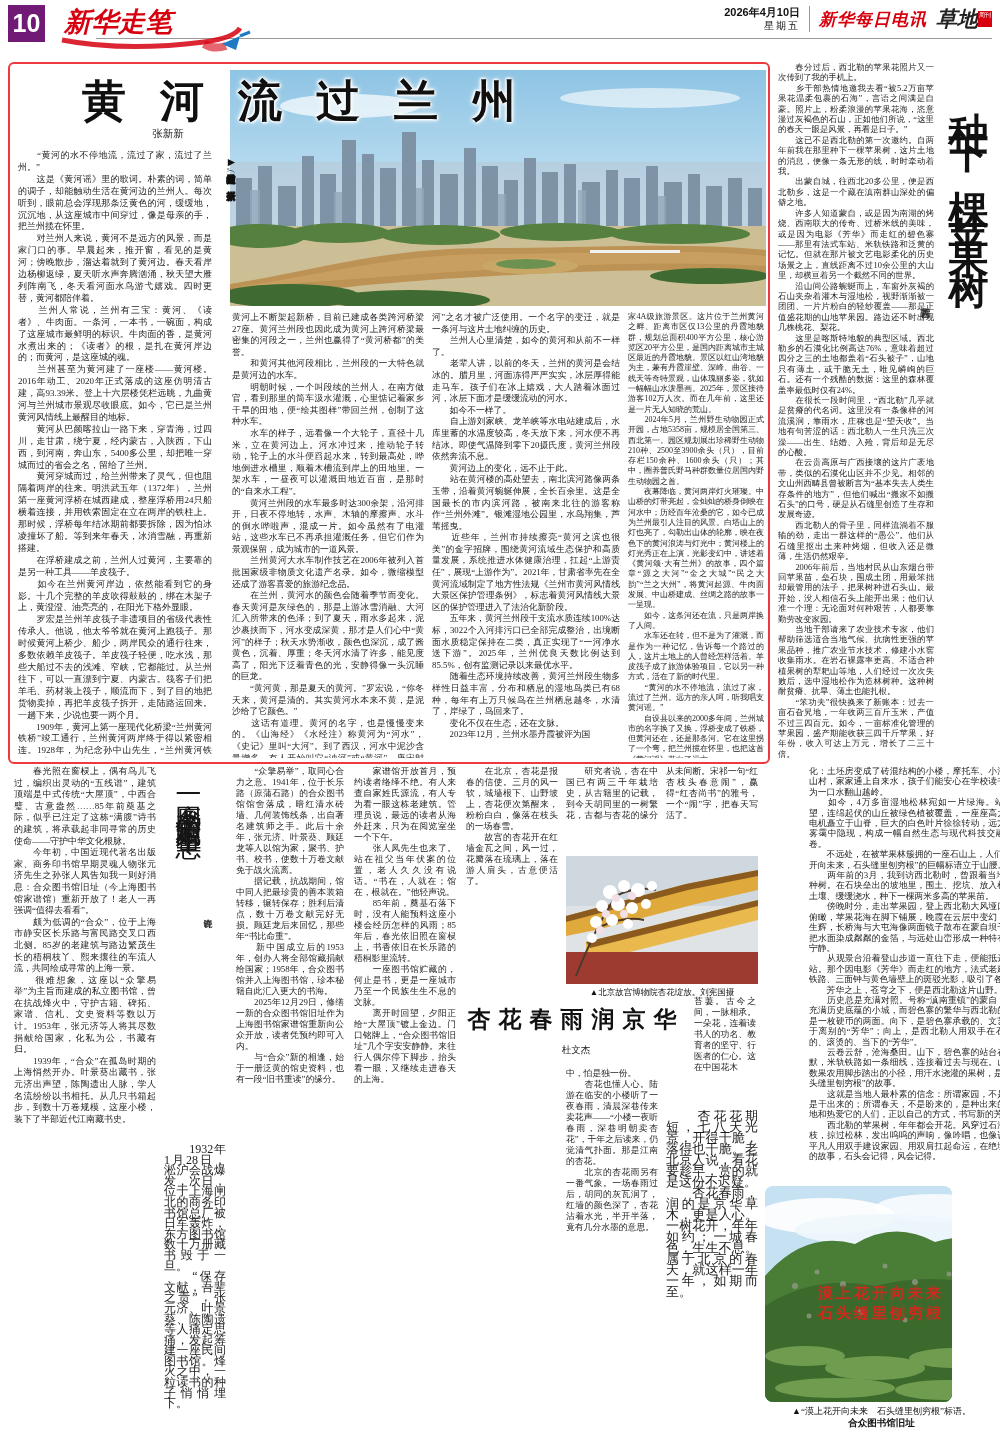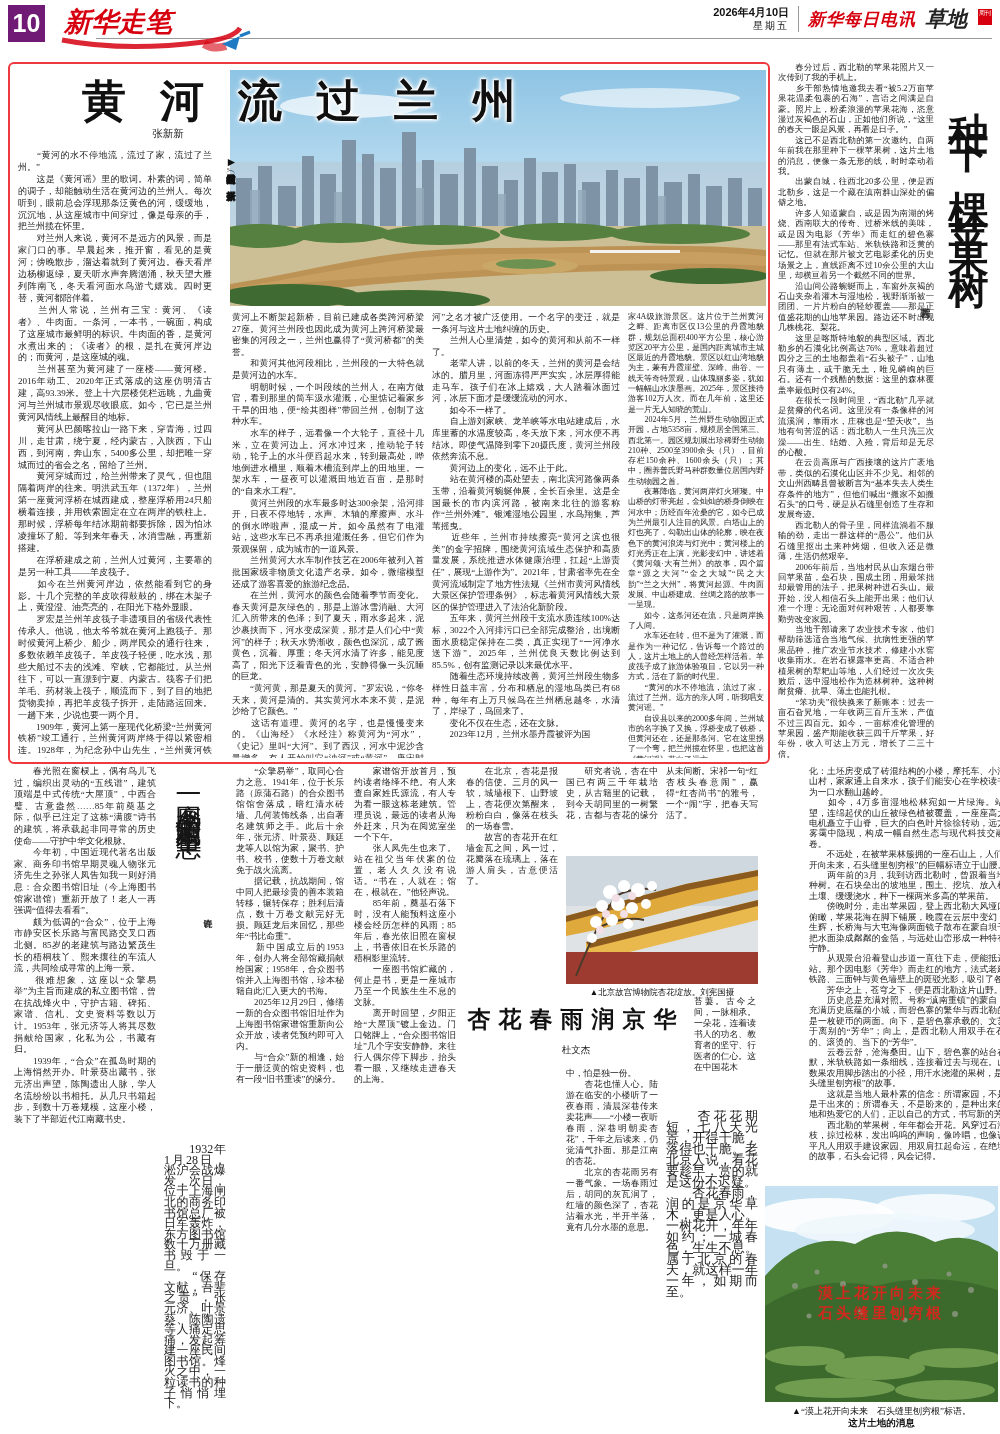--- a/index.html
+++ b/index.html
@@ -10,21 +10,21 @@
           font-family:"Liberation Sans",sans-serif;font-weight:bold;font-size:25px;display:flex;
           align-items:center;justify-content:center;}
   .masthead{position:absolute;left:54px;top:0px;width:210px;height:54px;}
   .hairline{position:absolute;left:96px;top:38px;width:896px;height:1px;background:#9a9a9a;}
   .hdr-right{position:absolute;right:8px;top:6px;display:flex;align-items:center;gap:9px;}
   .hdr-date{text-align:right;font-family:"Liberation Sans",sans-serif;line-height:1.25;}
   .hdr-date .d1{font-size:11px;font-weight:bold;color:#111;margin-left:27px;}
   .hdr-date .d2{font-size:10px;color:#111;letter-spacing:2px;}
   .hdr-sep{width:1px;height:26px;background:#999;}
   .paper-name{color:#d6000f;font-weight:bold;font-style:italic;font-size:17px;letter-spacing:1px;}
-  .supp{display:flex;align-items:flex-start;gap:11px;}
+  .supp{display:flex;align-items:center;gap:0;}
   .supp-name{font-size:21px;font-weight:bold;font-style:italic;color:#222;line-height:1;}
   .supp-tag{background:#d6000f;color:#fff;font-size:6px;width:14px;height:14px;line-height:7px;
             text-align:center;padding:1px 0;font-family:"Liberation Sans",sans-serif;}
   
   .redbox{position:absolute;left:8px;top:62px;width:758px;height:698px;border:2.5px solid #ee3a3e;
           border-radius:6px;background:#fff;}
   .main-photo{position:absolute;left:230px;top:70px;width:536px;height:236px;overflow:hidden;}
   .main-headline{position:absolute;left:82px;top:72px;width:640px;font-size:44px;font-weight:bold;
           letter-spacing:34px;color:#101010;white-space:nowrap;z-index:5;
           text-shadow:0 0 2px #fff,0 0 4px #fff,0 0 6px #fff,1px 1px 2px #fff,-1px -1px 2px #fff;}
@@ -37,21 +37,21 @@
   .c1{left:18px;top:150px;width:194px;height:608px;font-size:9px;line-height:11.9px;}
   .c2{left:232px;top:312px;width:192px;height:446px;font-size:8.8px;line-height:11.6px;}
   .c3{left:432px;top:312px;width:188px;height:446px;font-size:8.8px;line-height:11.6px;}
   .c4{left:628px;top:312px;width:136px;height:446px;font-size:8px;line-height:10.3px;}
   
   .r-col{left:778px;top:63px;width:156px;height:697px;font-size:8.4px;line-height:10.4px;}
   .r-head{position:absolute;left:941px;top:80px;height:560px;writing-mode:vertical-rl;
           font-size:40px;font-weight:600;letter-spacing:26px;color:#111;}
   .r-author{position:absolute;left:918px;top:300px;writing-mode:vertical-rl;font-size:10px;color:#222;}
   .r-bottom{left:765px;top:766px;width:233px;height:414px;font-size:8.8px;line-height:10.4px;margin-left:44px;}
-  .karst{position:absolute;left:765px;top:1186px;width:233px;height:216px;overflow:hidden;}
+  .karst{position:absolute;left:765px;top:1186px;width:187px;height:216px;overflow:hidden;border-radius:8px;}
   .k-cap{position:absolute;left:765px;top:1405px;width:233px;font-size:9px;text-align:center;color:#111;}
   .k-credit{position:absolute;left:765px;top:1417px;width:233px;font-size:9.5px;font-weight:bold;
             text-align:center;color:#111;font-family:"Liberation Sans",sans-serif;}
   
   .lib-a{left:14px;top:766px;width:142px;height:660px;font-size:9px;line-height:11.6px;}
   .lib-head{position:absolute;left:166px;top:780px;height:346px;width:40px;writing-mode:vertical-rl;
             font-size:26px;letter-spacing:3px;color:#161616;text-align:justify;}
   .lib-author{position:absolute;left:201px;top:912px;writing-mode:vertical-rl;font-size:9px;color:#222;}
   .lib-u{left:164px;top:1144px;width:62px;height:294px;font-size:12px;line-height:10.6px;}
   .lib-b{left:236px;top:766px;width:108px;height:662px;font-size:8.8px;line-height:11px;}
@@ -275,21 +275,21 @@
           <ellipse cx="110" cy="182" rx="50" ry="12"></ellipse>
         <ellipse cx="190" cy="172" rx="46" ry="10"></ellipse>
           <ellipse cx="70" cy="202" rx="60" ry="10"></ellipse>
         <ellipse cx="180" cy="204" rx="50" ry="10"></ellipse>
       </g>
       <text x="116" y="112" text-anchor="middle" font-size="15" font-weight="bold" fill="#d4281e" letter-spacing="3" font-family="Liberation Serif, DejaVu Serif, serif"><tspan id="slog1">漠上花开向未来</tspan></text>
       <text x="116" y="132" text-anchor="middle" font-size="15" font-weight="bold" fill="#d4281e" letter-spacing="3" font-family="Liberation Serif, DejaVu Serif, serif"><tspan id="slog2">石头缝里刨穷根</tspan></text>
     </svg>
   </div>
   <div class="k-cap">▲“漠上花开向未来　石头缝里刨穷根”标语。</div>
-  <div class="k-credit">这片土地的消息</div>
+  <div class="k-credit">合众图书馆旧址</div>
 
   <div class="col lib-a">　　春光照在窗棂上，偶有鸟儿飞过，编织出灵动的“五线谱”，建筑顶端是中式传统“大屋顶”，中西合璧、古意盎然……85年前奠基之际，似乎已注定了这栋“满腹”诗书的建筑，将承载起非同寻常的历史使命——守护中华文化根脉。
 　　今年初，中国近现代著名出版家、商务印书馆早期灵魂人物张元济先生之孙张人凤告知我一则好消息：合众图书馆旧址（今上海图书馆家谱馆）重新开放了！老人一再强调“值得去看看”。
 　　颇为低调的“合众”，位于上海市静安区长乐路与富民路交叉口西北侧。85岁的老建筑与路边繁茂生长的梧桐枝丫、熙来攘往的车流人流，共同绘成寻常的上海一景。
 　　很难想象，这座以“众擎易举”为主旨而建成的私立图书馆，曾在抗战烽火中，守护古籍、碑拓、家谱、信札、文史资料等数以万计。1953年，张元济等人将其尽数捐献给国家，化私为公，书藏有归。
 　　1939年，“合众”在孤岛时期的上海悄然开办。叶景葵出藏书，张元济出声望，陈陶遗出人脉，学人名流纷纷以书相托。从几只书箱起步，到数十万卷规模，这座小楼，装下了半部近代江南藏书史。</div>
   <div class="lib-head">一座图书馆贮藏的生生不息</div>
   <div class="lib-author">许晓青</div>
   <div class="col lib-u">　　1932年1月28日，淞沪会战爆发，次日，位于上海闸北的商务印书馆总厂被日军轰炸，东方图书馆数十万册藏书毁于一旦。
 　　“保存文献，吾辈之责”，张元济、叶景葵、陈陶遗等人痛定思痛，发起筹建一座民间图书馆。烽火之中，一粒读书的种子悄悄埋下。</div>

